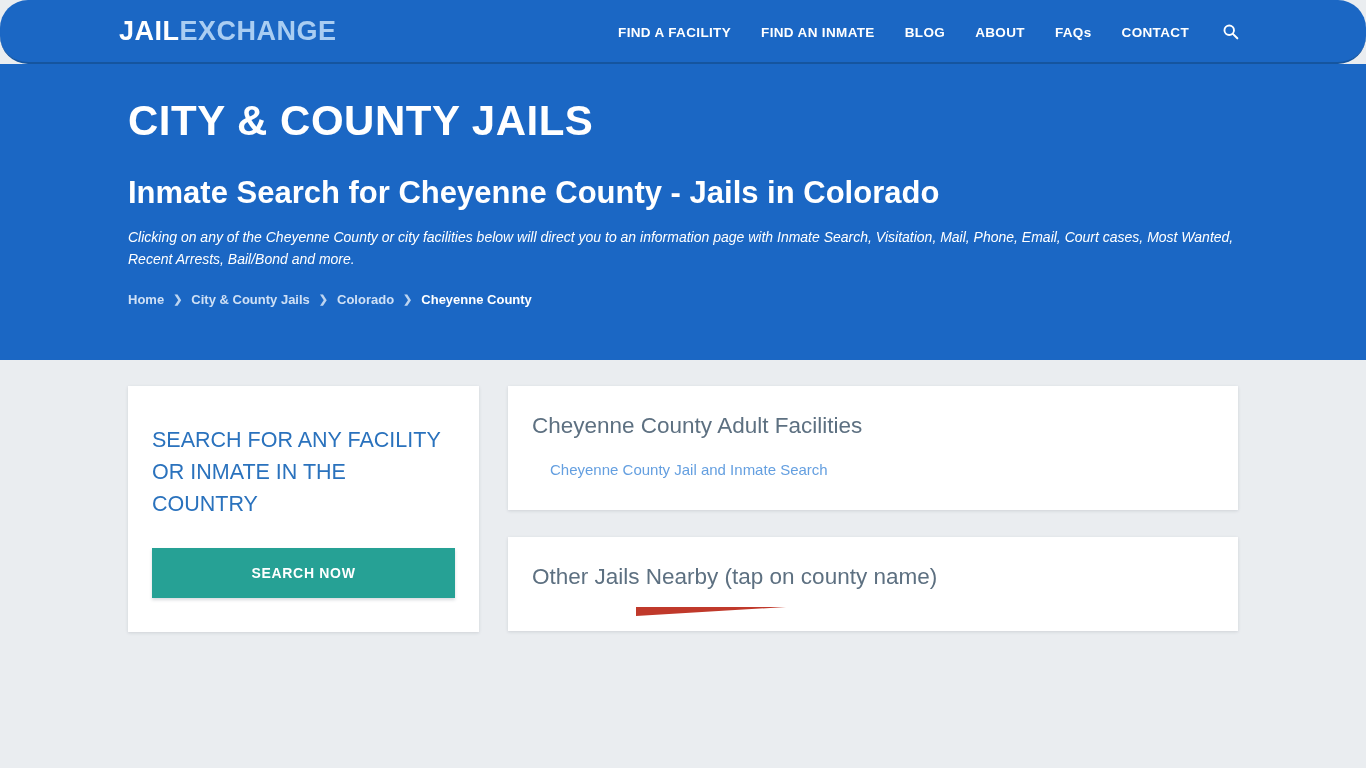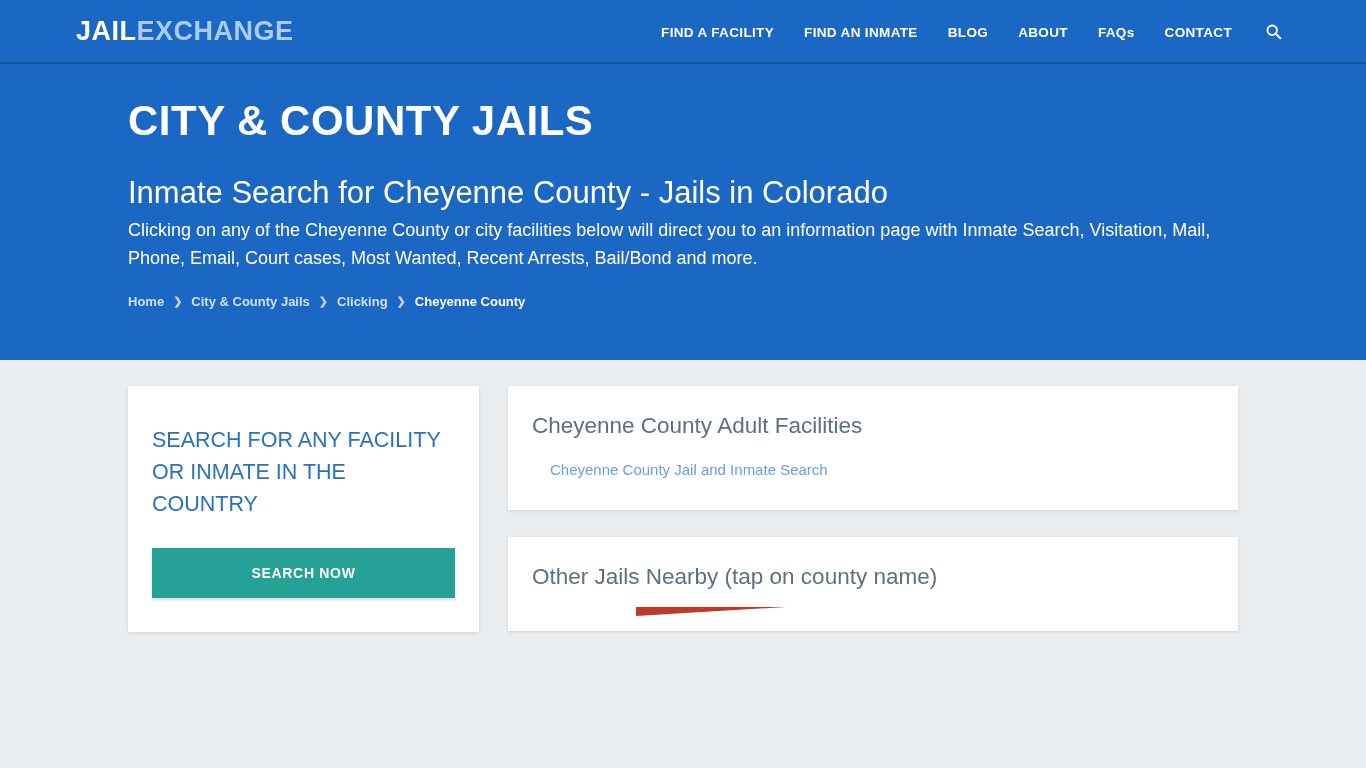--- a/index.html
+++ b/index.html
@@ -13,22 +13,23 @@
     -webkit-font-smoothing: antialiased;
   }
 
   
   .navbar {
     height: 64px;
     background: #1b67c4;
     border-bottom: 2px solid #15559f;
     display: flex;
     align-items: center;
-    padding: 0 76px;
+    padding: 0 119px;
     position: relative;
+    border-radius: 28px;
   }
   .logo {
     font-size: 27px;
     font-weight: bold;
     letter-spacing: 0.5px;
     white-space: nowrap;
     line-height: 1;
   }
   .logo .logo-jail { color: #ffffff; }
   .logo .logo-exchange { color: #a9cdf2; }
@@ -67,30 +68,31 @@
     color: #ffffff;
     font-size: 42px;
     font-weight: bold;
     letter-spacing: 0.5px;
     line-height: 1.1;
     margin-bottom: 30px;
   }
   .hero-title {
     color: #ffffff;
     font-size: 31px;
-    font-weight: normal;
+    font-weight: bold;
     line-height: 1.2;
-    margin-bottom: 5px;
+    margin-bottom: 16px;
   }
   .hero-desc {
     color: #ffffff;
-    font-size: 18px;
+    font-size: 14px;
     line-height: 1.56;
     max-width: 1110px;
     margin-bottom: 21px;
+    font-style: italic;
   }
 
   .breadcrumb {
     display: flex;
     align-items: center;
     gap: 9px;
     font-size: 13px;
   }
   .crumb {
     color: #cfe0f5;
@@ -226,21 +228,21 @@
 <div class="hero">
   <div class="hero-kicker">CITY &amp; COUNTY JAILS</div>
   <h1 class="hero-title">Inmate Search for Cheyenne County - Jails in Colorado</h1>
   <p class="hero-desc">Clicking on any of the Cheyenne County or city facilities below will direct you to an information page with Inmate Search, Visitation, Mail, Phone, Email, Court cases, Most Wanted, Recent Arrests, Bail/Bond and more.</p>
 
   <div class="breadcrumb">
     <a class="crumb" href="#">Home</a>
     <span class="crumb-sep">❯</span>
     <a class="crumb" href="#">City &amp; County Jails</a>
     <span class="crumb-sep">❯</span>
-    <a class="crumb" href="#">Clicking</a>
+    <a class="crumb" href="#">Colorado</a>
     <span class="crumb-sep">❯</span>
     <span class="crumb-current">Cheyenne County</span>
   </div>
 </div>
 
 <div class="content">
 
   <aside class="sidebar">
     <div class="card search-card">
       <div class="search-card-title">SEARCH FOR ANY FACILITY OR INMATE IN THE COUNTRY</div>

